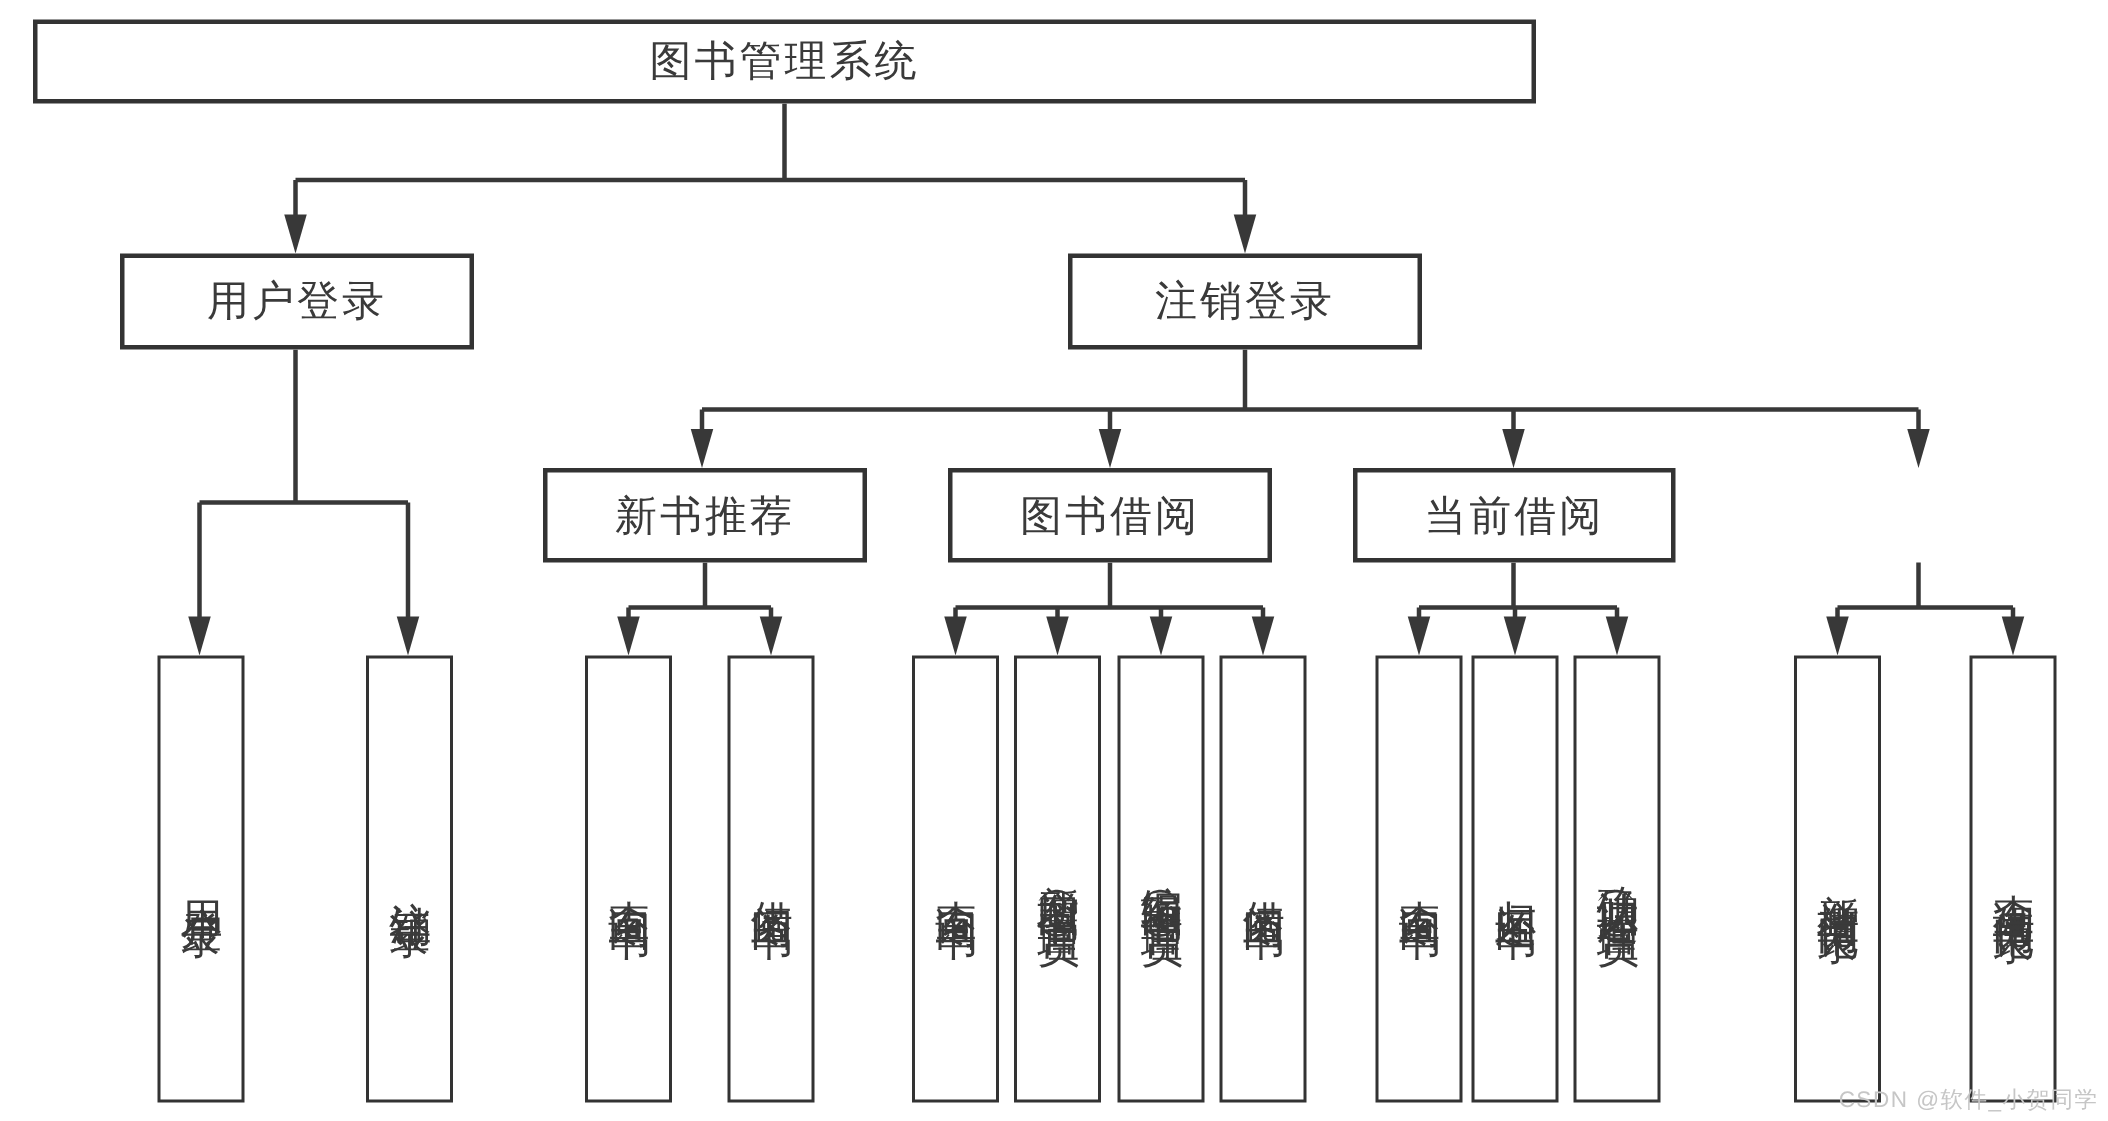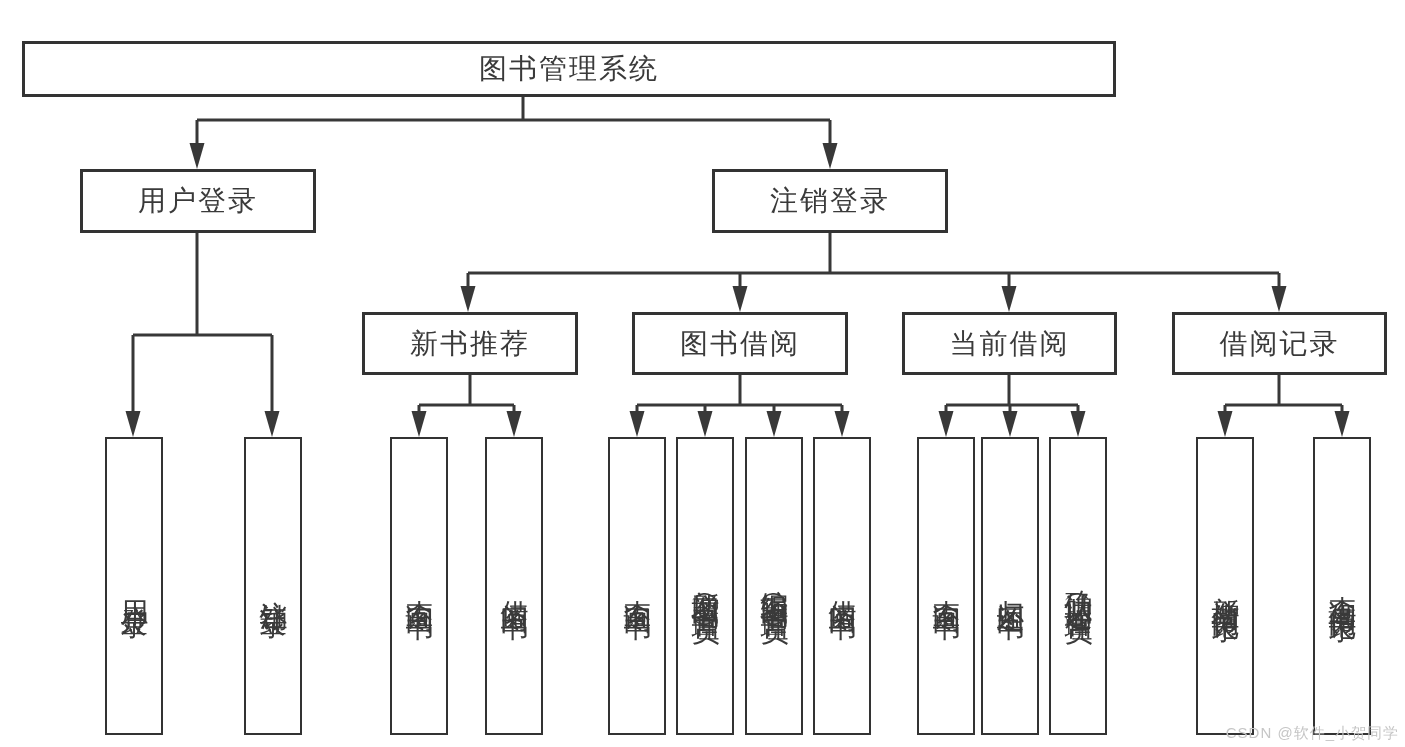--- a/index.html
+++ b/index.html
@@ -83,42 +83,39 @@
       <polygon points="774,437 766.5,411 781.5,411"></polygon>
       <polygon points="842,437 834.5,411 849.5,411"></polygon>
       <polygon points="946,437 938.5,411 953.5,411"></polygon>
       <polygon points="1010,437 1002.5,411 1017.5,411"></polygon>
       <polygon points="1078,437 1070.5,411 1085.5,411"></polygon>
       <polygon points="1225,437 1217.5,411 1232.5,411"></polygon>
       <polygon points="1342,437 1334.5,411 1349.5,411"></polygon>
     </g>
   </svg>
 
-  <div class="node node-h" style="left:22px;top:13px;width:1094px;height:56px;margin-top:28px;">
+  <div class="node node-h" style="left:22px;top:13px;width:1002px;height:56px;">
     <span>图书管理系统</span>
   </div>
 
   <div class="node node-h" style="left:80px;top:169px;width:236px;height:64px;">
     <span>用户登录</span>
   </div>
   <div class="node node-h" style="left:712px;top:169px;width:236px;height:64px;">
     <span>注销登录</span>
   </div>
 
   <div class="node node-h" style="left:362px;top:312px;width:216px;height:63px;">
     <span>新书推荐</span>
   </div>
   <div class="node node-h" style="left:902px;top:312px;width:215px;height:63px;">
     <span>当前借阅</span>
   </div>
   <div class="node node-h" style="left:632px;top:312px;width:216px;height:63px;">
     <span>图书借阅</span>
-  </div>
-  <div class="node node-h" style="left:1172px;top:312px;width:215px;height:63px;">
-    <span>借阅记录</span>
   </div>
 
   <div class="node leaf" style="left:105px;">
     <span class="vtext">用户登录</span>
   </div>
   <div class="node leaf" style="left:244px;">
     <span class="vtext">注销登录</span>
   </div>
   <div class="node leaf" style="left:390px;">
     <span class="vtext">查询图书</span>

